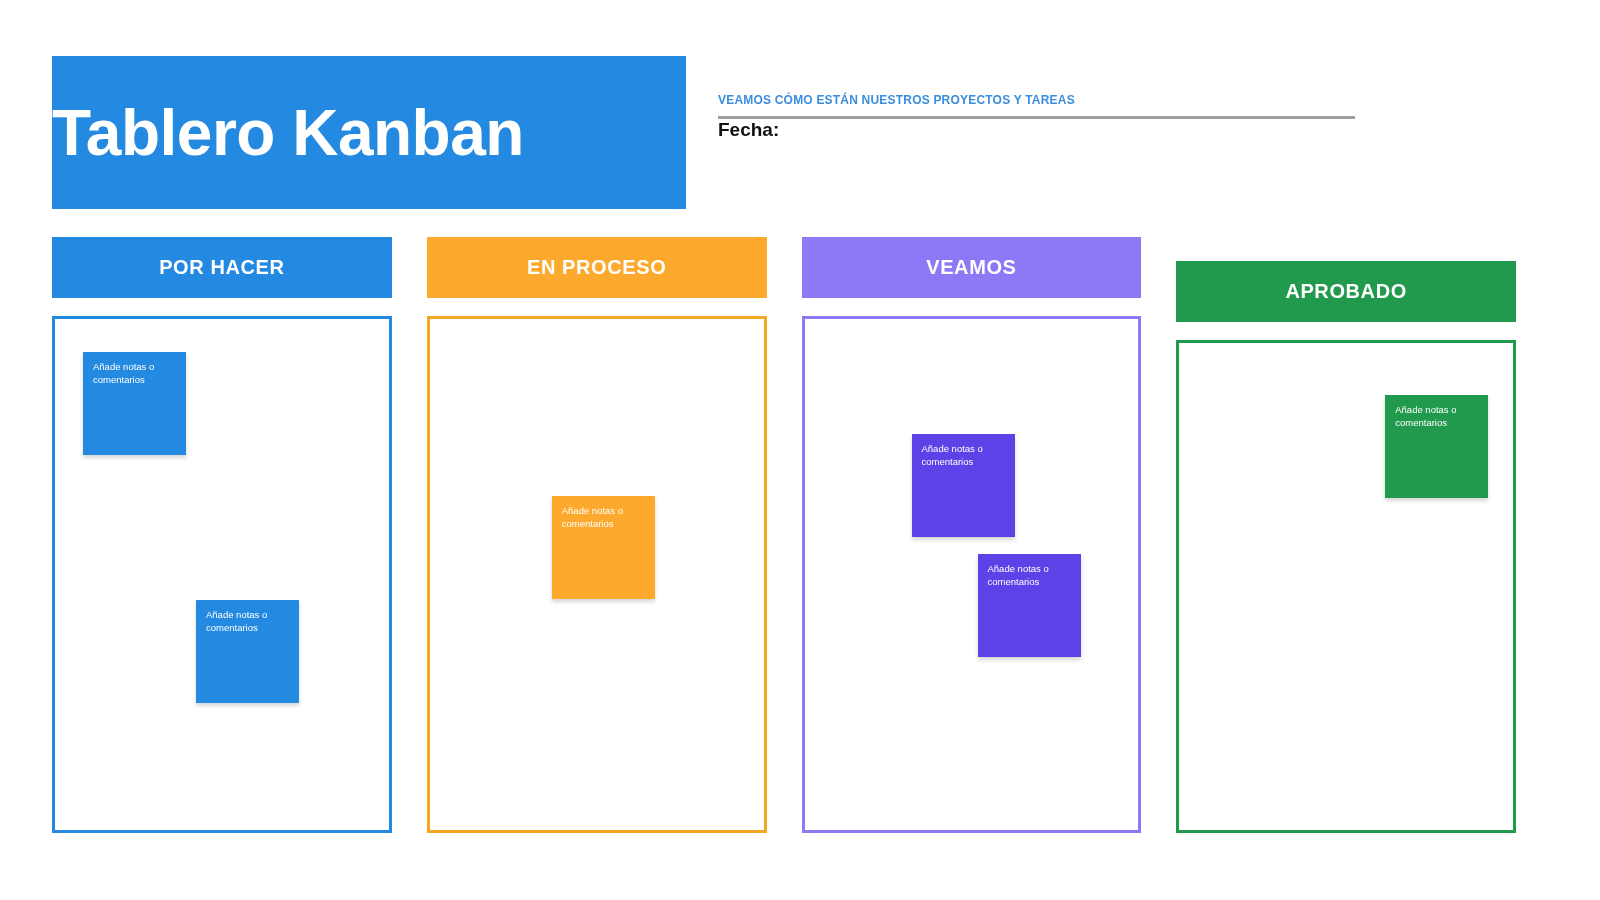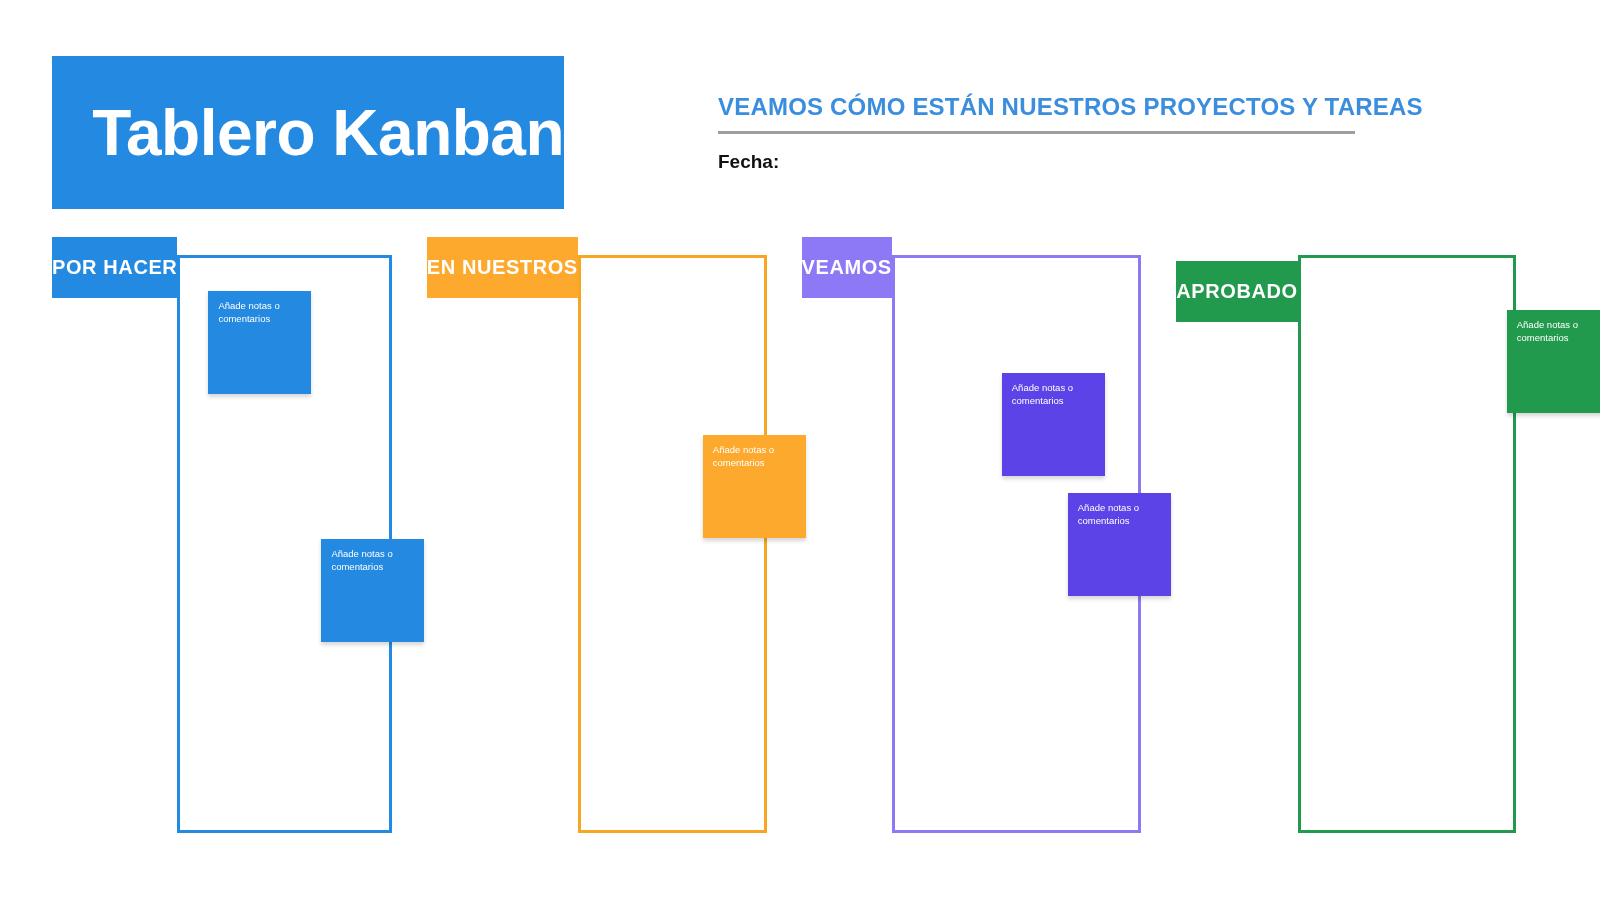--- a/index.html
+++ b/index.html
@@ -14,78 +14,77 @@
     overflow: hidden;
     font-family: "Liberation Sans", sans-serif;
     -webkit-font-smoothing: antialiased;
   }
 
   
   #title-block {
     position: absolute;
     left: 52px;
     top: 56px;
-    width: 512px;
+    width: 634px;
     height: 153px;
     background: #2489e0;
     display: flex;
     align-items: center;
-    justify-content: flex-end;
+    justify-content: flex-start;
   }
   #title-text {
     color: #ffffff;
     font-size: 64px;
     font-weight: bold;
     letter-spacing: -0.5px;
     line-height: 1;
     white-space: nowrap;
   }
 
   #header-right {
     position: absolute;
     left: 718px;
     top: 93px;
     width: 640px;
   }
   #subtitle-text {
     color: #3b8ddd;
-    font-size: 24px;
+    font-size: 12px;
     font-weight: bold;
     letter-spacing: 0.2px;
     white-space: nowrap;
     line-height: 1.2;
   }
   #subtitle-rule {
     margin-top: 9px;
     width: 637px;
     height: 3px;
     background: #9e9e9e;
   }
   #date-row {
-    margin-top: 17px;
     color: #111111;
     font-size: 19px;
     font-weight: bold;
     white-space: nowrap;
   }
 
   
   #board {
     position: absolute;
     left: 52px;
     top: 237px;
     width: 1464px;
     height: 596px;
     display: flex;
     gap: 35px;
   }
   .column {
     width: 341px;
     display: flex;
-    flex-direction: row;
+    flex-direction: column;
   }
   .column-header {
     height: 61px;
     display: flex;
     align-items: center;
     justify-content: center;
     flex: none;
   }
   .column-header-label {
     color: #ffffff;
@@ -146,21 +145,21 @@
         <div class="note" style="background: rgb(36, 137, 224); left: 28px; top: 33px;">
           <span class="note-text">Añade notas o comentarios</span>
         </div>
         <div class="note" style="background: rgb(36, 137, 224); left: 141px; top: 281px;">
           <span class="note-text">Añade notas o comentarios</span>
         </div>
       </div>
     </div>
     <div class="column">
       <div class="column-header" style="background: rgb(252, 169, 46);">
-        <span class="column-header-label">EN NUESTROS</span>
+        <span class="column-header-label">EN PROCESO</span>
       </div>
       <div class="column-body" style="border-color: rgb(245, 166, 35);">
         <div class="note" style="background: rgb(252, 169, 46); left: 122px; top: 177px;">
           <span class="note-text">Añade notas o comentarios</span>
         </div>
       </div>
     </div>
     <div class="column">
       <div class="column-header" style="background: rgb(141, 120, 245);">
         <span class="column-header-label">VEAMOS</span>

